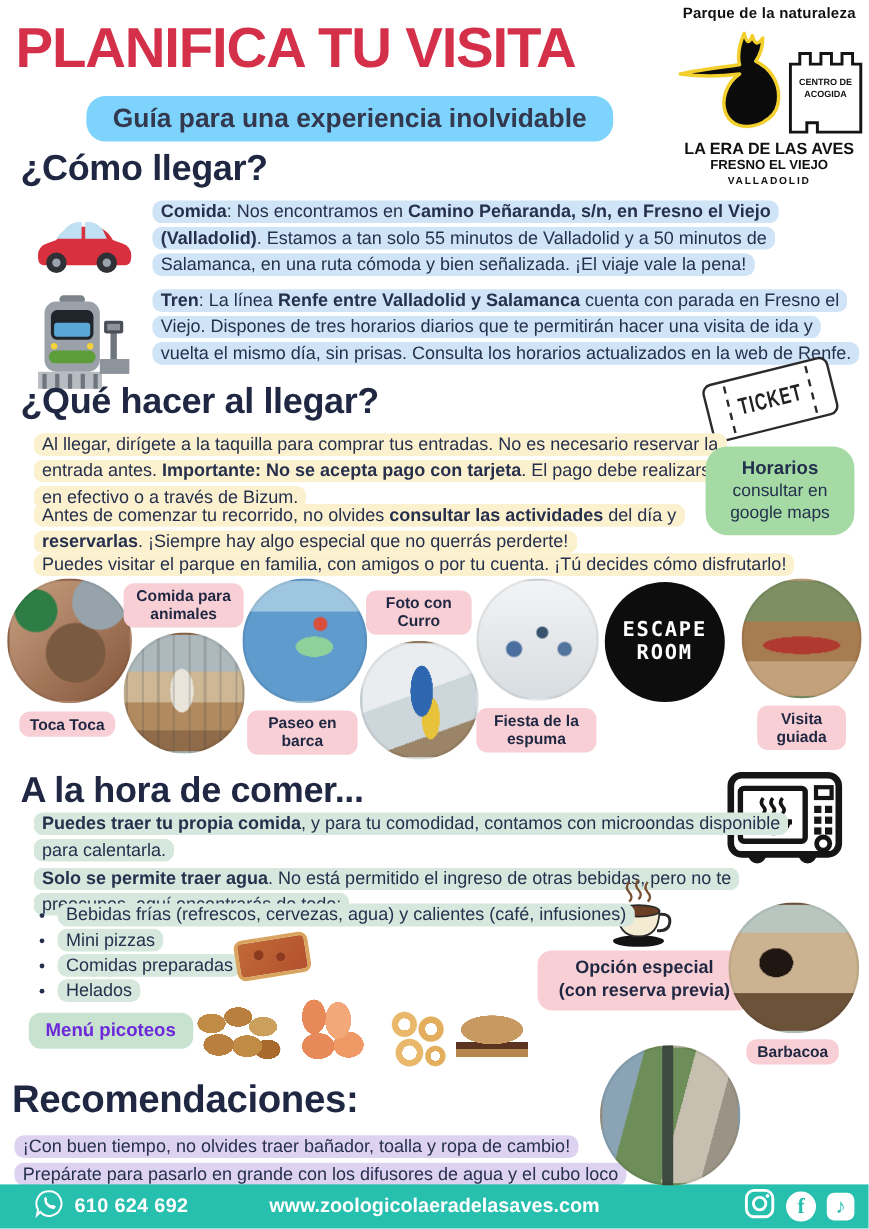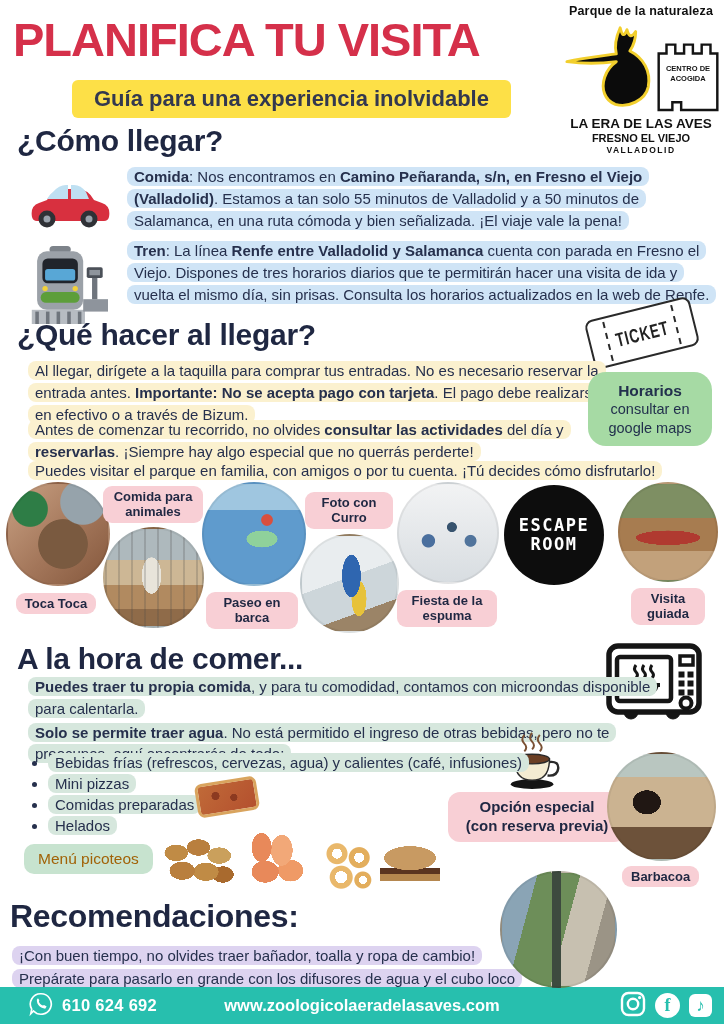--- a/index.html
+++ b/index.html
@@ -2,21 +2,21 @@
 <html><head>
 <meta charset="utf-8">
 <style>
   html,body{margin:0;padding:0;background:#ffffff;}
   .page{position:relative;width:724px;height:1024px;background:#ffffff;overflow:hidden;
         font-family:"Liberation Sans","DejaVu Sans",sans-serif;color:#26304d;}
   b{font-weight:700;}
 
   
   .title{position:absolute;left:13px;top:12px;font-size:47px;font-weight:800;letter-spacing:-1px;color:#d5304a;white-space:nowrap;}
-  .subtitle-pill{position:absolute;left:72px;top:80px;background:#fde047;border-radius:6px;padding:6px 22px;
+  .subtitle-pill{position:absolute;left:72px;top:80px;background:#7dd3fc;border-radius:16px;padding:6px 22px;
                  font-size:22px;font-weight:600;color:#33384f;white-space:nowrap;}
   .logo{position:absolute;left:562px;top:4px;width:158px;text-align:center;color:#111;}
   .logo-top{font-size:12.5px;font-weight:800;letter-spacing:.2px;}
   .logo-art{position:relative;height:94px;margin-top:2px;}
   .logo-bird{position:absolute;left:2px;top:0;}
   .logo-castle{position:absolute;right:0px;top:8px;}
   .logo-castle-text{position:absolute;right:3px;top:44px;width:58px;font-size:7.5px;font-weight:800;line-height:1.3;text-align:center;padding-left:24px;}
   .logo-name{font-size:13.5px;font-weight:800;margin-top:2px;}
   .logo-place{font-size:11px;font-weight:800;margin-top:1px;}
   .logo-prov{font-size:8.5px;font-weight:700;letter-spacing:1.5px;margin-top:1px;}
@@ -103,21 +103,21 @@
   .coffee{position:absolute;left:505px;top:90px;}
   .food-list{position:absolute;left:30px;top:110px;width:560px;margin:0;padding:0 0 0 18px;}
   .food-list li{margin:4px 0;font-size:15px;color:#26304d;}
   .minipizza{position:absolute;left:196px;top:140px;width:56px;height:28px;border-radius:7px;transform:rotate(-9deg);
      background:radial-gradient(circle at 30% 40%, #8c3a20 0 9%, rgba(0,0,0,0) 10%),
                 radial-gradient(circle at 62% 55%, #8c3a20 0 9%, rgba(0,0,0,0) 10%),
                 linear-gradient(135deg,#c06a38,#b4502e);border:3px solid #d9a45e;}
   .special-pill{position:absolute;left:448px;top:152px;width:162px;text-align:center;background:#f8cfd5;border-radius:12px;
      padding:6px 8px;font-size:15px;font-weight:800;color:#1f2742;line-height:1.25;}
   .menu-pill{position:absolute;left:24px;top:204px;background:#c7e3cf;border-radius:10px;padding:6px 14px;
-     font-size:15.5px;font-weight:400;color:#a16207;}
+     font-size:15.5px;font-weight:700;color:#6d28d9;}
   .croquetas{position:absolute;left:160px;top:194px;width:74px;height:54px;background:
      radial-gradient(ellipse 13px 9px at 22% 35%, #c08b45 0 90%, rgba(0,0,0,0) 91%),
      radial-gradient(ellipse 13px 9px at 52% 25%, #b97f3e 0 90%, rgba(0,0,0,0) 91%),
      radial-gradient(ellipse 13px 9px at 80% 40%, #caa05c 0 90%, rgba(0,0,0,0) 91%),
      radial-gradient(ellipse 14px 10px at 30% 68%, #b97f3e 0 90%, rgba(0,0,0,0) 91%),
      radial-gradient(ellipse 14px 10px at 62% 70%, #c08b45 0 90%, rgba(0,0,0,0) 91%),
      radial-gradient(ellipse 12px 9px at 85% 75%, #a96a2e 0 90%, rgba(0,0,0,0) 91%);}
   .shrimp{position:absolute;left:240px;top:190px;width:72px;height:58px;background:
      radial-gradient(ellipse 11px 16px at 30% 30%, #e8895a 0 90%, rgba(0,0,0,0) 91%),
      radial-gradient(ellipse 12px 17px at 58% 35%, #f2a878 0 90%, rgba(0,0,0,0) 91%),

